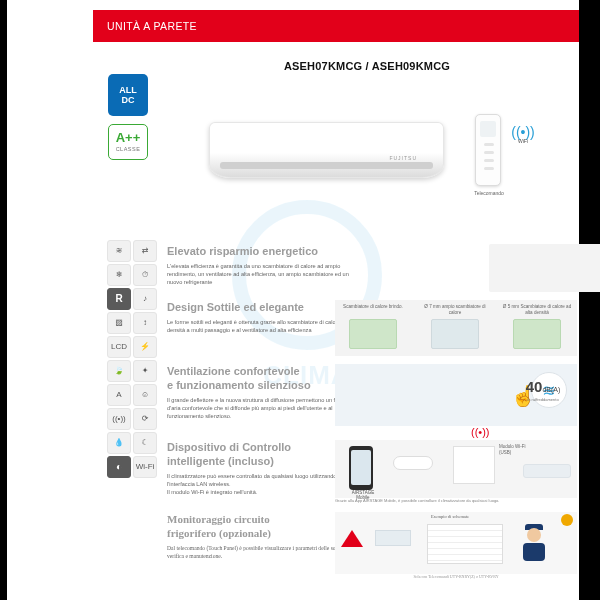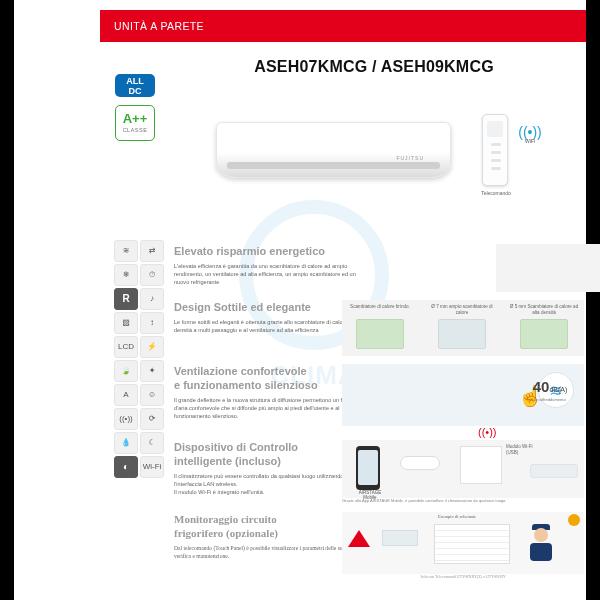--- a/index.html
+++ b/index.html
@@ -4,51 +4,51 @@
 <style>
   * { box-sizing: border-box; }
   html, body { margin:0; padding:0; }
   body {
     width:600px; height:600px;
     background:#000;
     font-family:"Liberation Sans", sans-serif;
     overflow:hidden;
   }
   .page {
-    position:absolute; left:14px; top:0; width:572px; height:600px;
+    position:absolute; left:7px; top:0; width:572px; height:600px;
     background:#ffffff;
     padding-left:8px;
   }
   
   .header-bar {
     position:absolute; left:86px; top:10px; width:486px; height:32px;
     background:#e2001a;
     color:#ffffff;
     font-size:10.5px;
     letter-spacing:.4px;
     display:flex; align-items:center; padding-left:14px;
     font-weight:normal;
   }
   .badge-col {
     position:absolute; left:101px; top:74px; width:46px;
   }
   .badge {
-    width:40px; height:23px; border-radius:5px; margin-bottom:8px;
+    width:40px; height:42px; border-radius:5px; margin-bottom:8px;
     display:flex; flex-direction:column; align-items:center; justify-content:center;
     color:#fff; font-size:9px; line-height:10px; font-weight:bold;
   }
   .badge.alldc { background:#0a6bb5; }
   .badge.aplus { background:#ffffff; border:1px solid #3aa935; color:#3aa935; height:36px; }
   .badge.aplus .big { font-size:13px; line-height:13px; }
   .badge.aplus .sm { font-size:5.5px; letter-spacing:.5px; color:#777; font-weight:normal; }
 
   .titles {
     position:absolute; left:150px; top:58px; width:420px; text-align:center;
   }
-  .titles div { font-size:16px; font-weight:bold; color:#111; line-height:17px; letter-spacing:.2px; }
+  .titles div { font-size:11px; font-weight:bold; color:#111; line-height:17px; letter-spacing:.2px; }
 
   
   .product-area {
     position:absolute; left:150px; top:100px; width:420px; height:110px;
   }
   .ac-unit {
     position:absolute; left:52px; top:22px; width:235px; height:56px;
     background:linear-gradient(180deg,#ffffff 0%,#ffffff 55%,#ededed 78%,#dcdcdc 100%);
     border-radius:6px 6px 22px 22px / 6px 6px 14px 14px;
     box-shadow:0 2px 5px rgba(0,0,0,.18);

